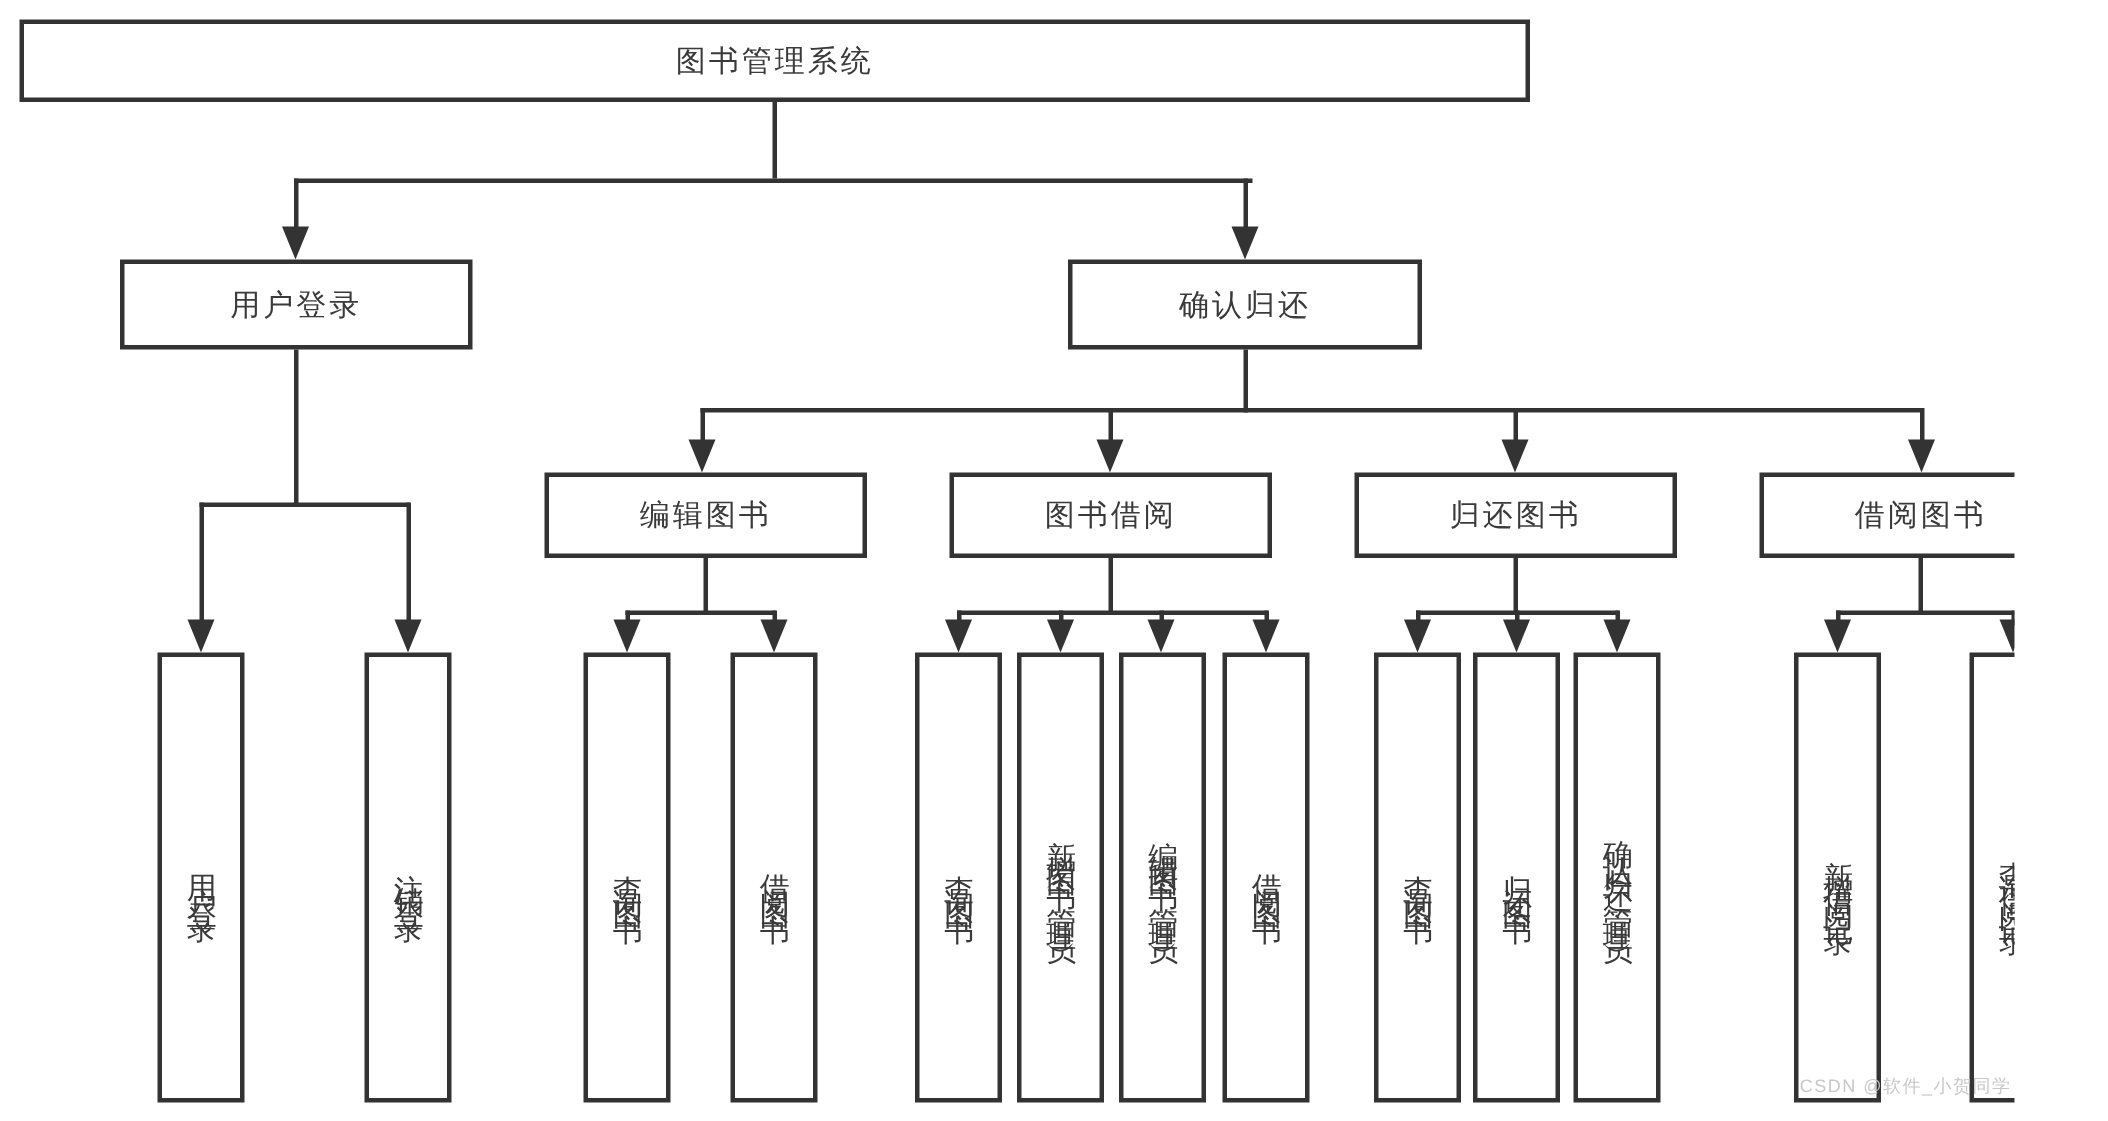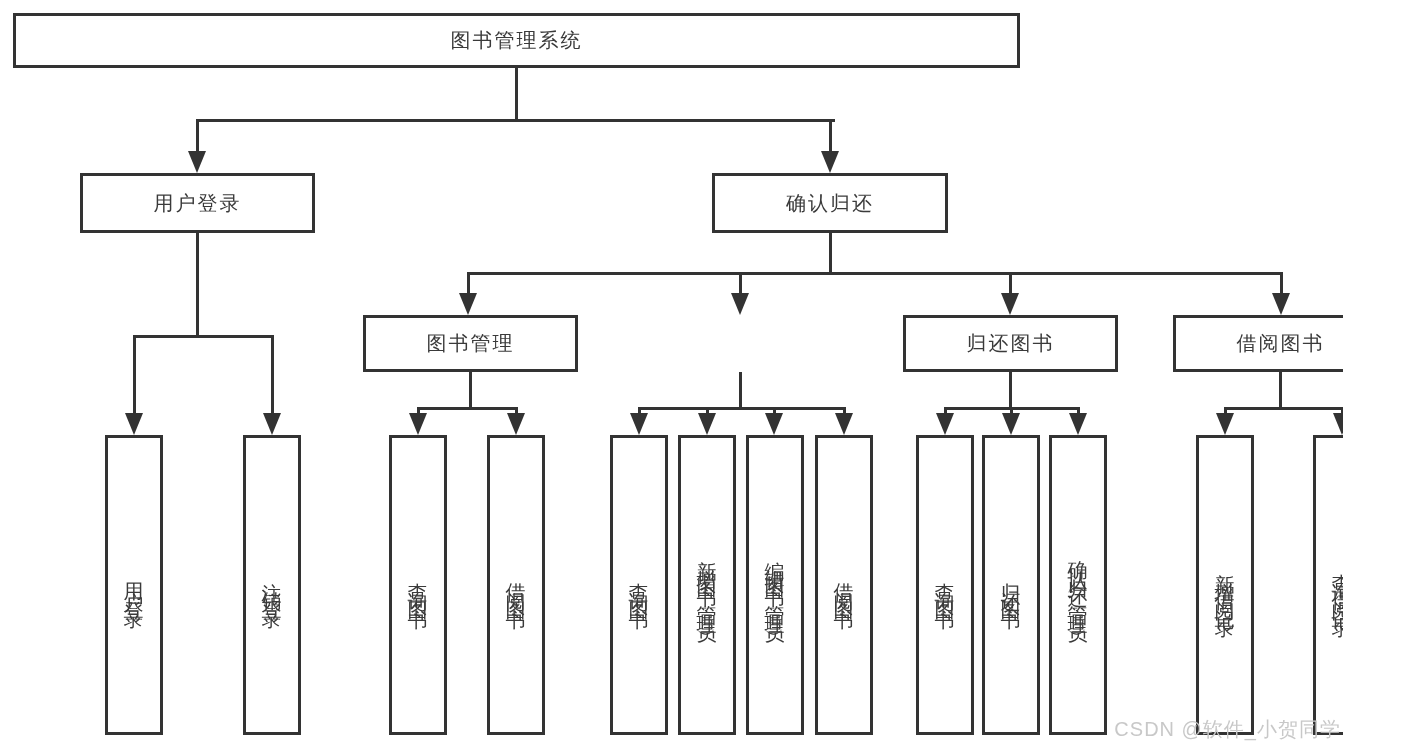--- a/index.html
+++ b/index.html
@@ -23,21 +23,21 @@
   .vl{width:3px;}
   .hl{height:3px;}
   
   .ar{
     position:absolute;width:0;height:0;
     border-left:9px solid transparent;border-right:9px solid transparent;
     border-top:22px solid #333333;
   }
   .watermark{
     position:absolute;top:716px;right:2px;z-index:5;
-    font-size:20px;letter-spacing:1px;color:#c8c8c8;
+    font-size:12px;letter-spacing:1px;color:#c8c8c8;
   }
 </style>
 </head>
 <body>
 
 <div class="canvas">
 
   <div class="node hnode" style="left:13px;top:13px;width:1007px;height:55px;">
     <span>图书管理系统</span>
   </div>
@@ -68,21 +68,24 @@
   <div class="vl" style="left:467px;top:272px;height:22px;"></div>
   <div class="ar" style="left:459px;top:293px;"></div>
   <div class="vl" style="left:739px;top:272px;height:22px;"></div>
   <div class="ar" style="left:731px;top:293px;"></div>
   <div class="vl" style="left:1009px;top:272px;height:22px;"></div>
   <div class="ar" style="left:1001px;top:293px;"></div>
   <div class="vl" style="left:1280px;top:272px;height:22px;"></div>
   <div class="ar" style="left:1272px;top:293px;"></div>
 
   <div class="node hnode" style="left:363px;top:315px;width:215px;height:57px;">
-    <span>图书管理</span>
+    <span>编辑图书</span>
+  </div>
+  <div class="node hnode" style="left:633px;top:315px;width:215px;height:57px;">
+    <span>图书借阅</span>
   </div>
   <div class="node hnode" style="left:903px;top:315px;width:215px;height:57px;">
     <span>归还图书</span>
   </div>
   <div class="node hnode" style="left:1173px;top:315px;width:215px;height:57px;">
     <span>借阅图书</span>
   </div>
 
   <div class="vl" style="left:469px;top:372px;height:38px;"></div>
   <div class="hl" style="left:417px;top:407px;width:100px;"></div>

